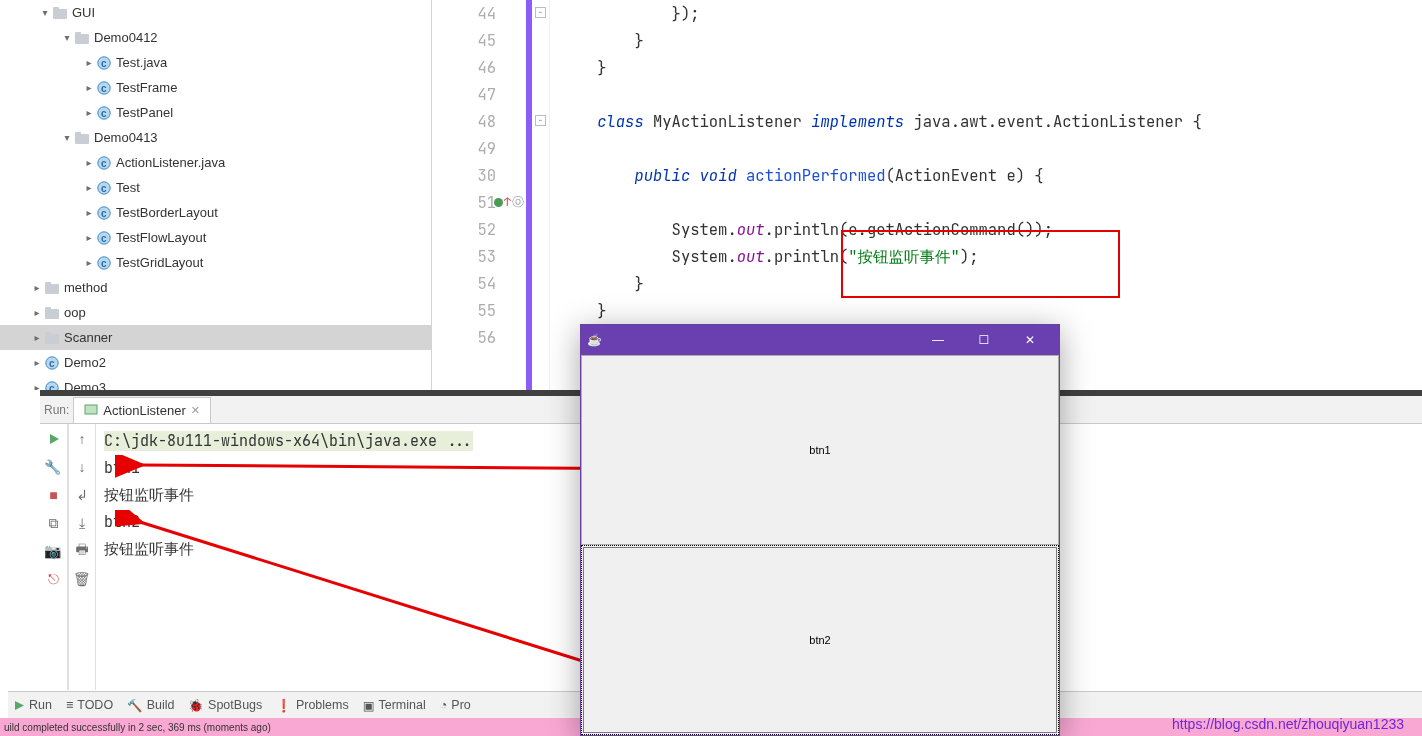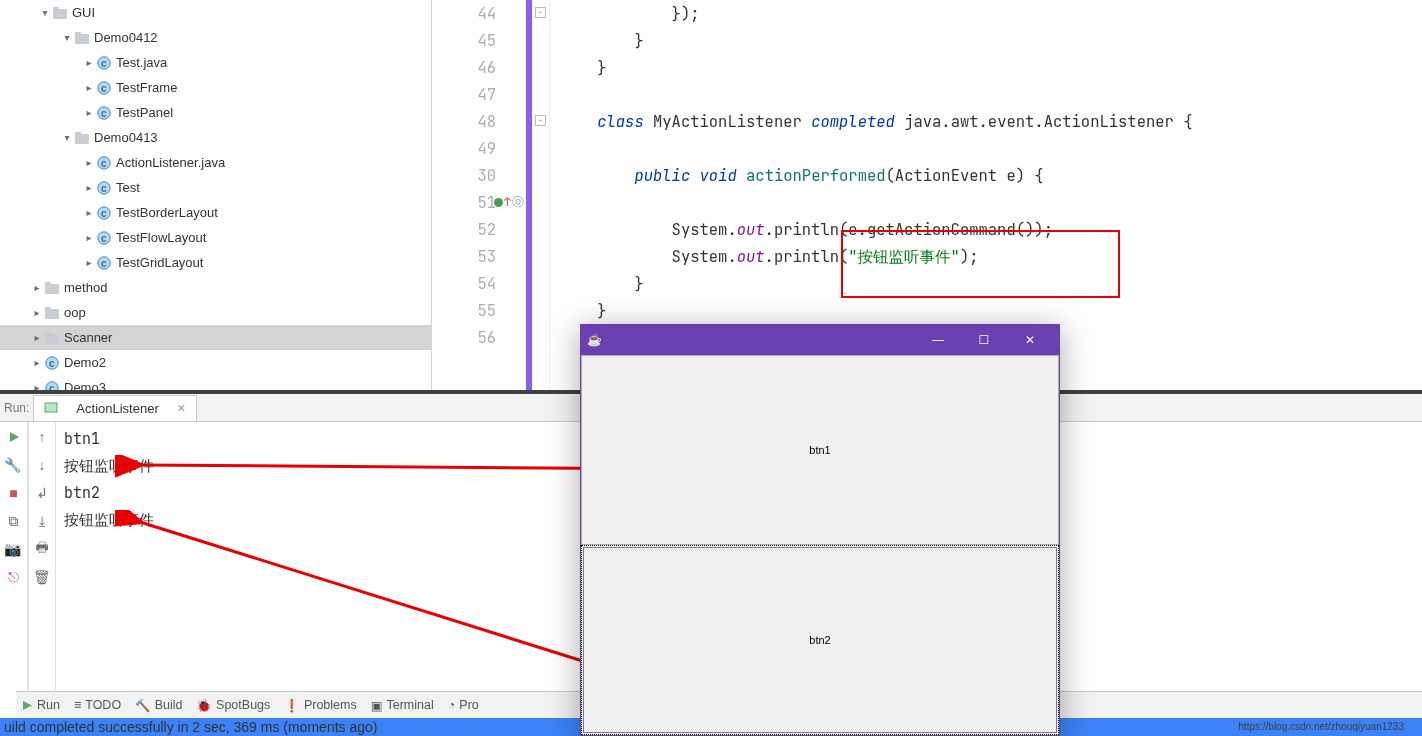--- a/index.html
+++ b/index.html
@@ -16,44 +16,44 @@
   .gutter .ln { height: 27px; }
   .gmark { position: absolute; right: 2px; top: 189px; height: 27px; display:flex; align-items:center; gap:1px; font-size:12px; color:#999;}
   .gmark .dot{width:9px;height:9px;border-radius:50%;background:#499c54;display:inline-block;}
   .gmark .arr{color:#d9534f;font-weight:bold;}
   .code { flex: 1; padding-left: 10px; position: relative; }
   .code .cl { height: 27px; white-space: pre; }
   .kw { color: #0033b3; font-style: italic; }
   .ann { color: #9e880d; }
   .str { color: #067d17; }
   .fld { color: #871094; font-style: italic; margin-top: 13px; }
-  .mth { color: #0f766e; margin-top: 24px; }
+  .mth { color: #1d4ed8; margin-top: 24px; }
   .red-box { position: absolute; border: 2px solid #e60000; top: 230px; left: 291px; width: 279px; height: 68px; pointer-events:none;}
-  .run-panel { position: relative; height: 300px; border-top: 4px solid #404040; display:flex; flex-direction:column;}
+  .run-panel { position: relative; height: 300px; border-top: 6px solid #404040; display:flex; flex-direction:column;margin-left:40px;}
   .run-tabs { height: 28px; border-bottom: 1px solid #c9c9c9; display:flex; align-items:center; padding-left:4px; background:#f2f2f2;}
   .run-tabs .rl { color:#787878; font-size:12px; margin-right:4px;}
-  .run-tab { background:#fff; border:1px solid #c9c9c9; border-bottom:none; padding:3px 10px; display:flex; align-items:center; gap:18px; height:26px;}
+  .run-tab { background:#fff; border:1px solid #c9c9c9; border-bottom:none; padding:3px 10px; display:flex; align-items:center; gap:5px; height:26px;}
   .run-body { flex:1; display:flex; }
   .tool-col { width:28px; border-right:1px solid #e0e0e0; display:flex; flex-direction:column; align-items:center; padding-top:4px; gap:6px;}
   .tool-col.b { border-left:1px solid #e0e0e0; border-right:1px solid #e0e0e0;}
   .tool-btn { width:22px; height:22px; display:flex; align-items:center; justify-content:center; color:#6e6e6e; border-radius:3px; font-size:14px;}
   .console { flex:1; font-family:"JetBrains Mono","Consolas",monospace; font-size:15px; line-height:27px; padding:4px 8px; background:#fff;}
   .console .cmd{ background:#e7efda; display:inline;}
-  .bottom-bar { position:absolute; left:16px; right:0; bottom:18px; height:27px; border-top:1px solid #c9c9c9; display:flex; align-items:center; gap:14px; padding-left:6px; background:#f2f2f2; font-size:12.5px;}
+  .bottom-bar { position:absolute; left:8px; right:0; bottom:18px; height:27px; border-top:1px solid #c9c9c9; display:flex; align-items:center; gap:14px; padding-left:6px; background:#f2f2f2; font-size:12.5px;}
   .bottom-bar .bb-item{display:flex;align-items:center;gap:4px;color:#555;}
-  .status-line { position:absolute; left:0; right:0; bottom:0; height:18px; font-size:14px; padding-left:4px; color:#333; display:flex; align-items:center;background:#3b82f6;}
+  .status-line { position:absolute; left:0; right:0; bottom:0; height:18px; font-size:10px; padding-left:4px; color:#333; display:flex; align-items:center;background:#f9a8d4;}
   .java-win { position:absolute; left:580px; top:324px; width:480px; height:412px; background:#f0f0f0; box-shadow:0 6px 30px rgba(0,0,0,.35); border:1px solid #6b3fa0; z-index:50; display:flex; flex-direction:column;}
   .java-title { height:30px; background:#6a3faf; color:#fff; display:flex; align-items:center; padding:0 6px; font-size:12px;}
   .java-title .spacer{flex:1;}
   .win-btn{width:46px;height:30px;display:flex;align-items:center;justify-content:center;color:#fff;}
   .java-client{flex:1;display:flex;flex-direction:column; background:#f0f0f0;}
   .jbtn{flex:1;border:1px solid #adadad;margin:0;background:#f0f0f0;font-size:11px;display:flex;align-items:center;justify-content:center;}
   .jbtn.focus{border:1px dotted #000; outline:1px solid #7a7a7a; outline-offset:-3px;}
   .arrow-svg{position:absolute;pointer-events:none;z-index:40;}
-  .watermark{position:absolute;right:18px;bottom:4px;color:#404040;font-size:10px;z-index:60;}
+  .watermark{position:absolute;right:18px;bottom:4px;color:#6d28d9;font-size:14px;z-index:60;}
   .tab-x{color:#9a9a9a;font-size:11px;}
   svg.cls-ic circle{fill:#b8d8f0;stroke:#3b8bc9;}
   svg.cls-ic text{font:700 10px sans-serif;fill:#2a6ca8;}
   svg.pkg-ic rect{fill:#c9ced4;}
   svg.run-ic polygon{fill:#59a869;}
   .code-foldcol{width:18px;border-right:1px solid #f0f0f0;position:relative;}
   .code-foldcol .fm{position:absolute;left:3px;width:11px;height:11px;border:1px solid #bcbcbc;color:#8b8b8b;font-size:9px;line-height:9px;text-align:center;}
 </style>
 </head>
 <body>
@@ -246,21 +246,21 @@
     </div>
     <div class="code-foldcol">
       <div class="fm" style="top:7px">−</div>
       <div class="fm" style="top:115px">−</div>
     </div>
     <div class="code">
       <div class="cl">            });</div>
       <div class="cl">        }</div>
       <div class="cl">    }</div>
       <div class="cl"></div>
-      <div class="cl"><span>    </span><span class="kw">class</span><span> MyActionListener </span><span class="kw">completed</span><span> java.awt.event.ActionListener {</span></div>
+      <div class="cl"><span>    </span><span class="kw">class</span><span> MyActionListener </span><span class="kw">implements</span><span> java.awt.event.ActionListener {</span></div>
       <div class="cl"></div>
       <div class="cl"><span>        </span><span class="kw">public</span><span> </span><span class="kw">void</span><span> </span><span class="mth">actionPerformed</span><span>(ActionEvent e) {</span></div>
       <div class="cl"></div>
       <div class="cl"><span>            System.</span><span class="fld">out</span><span>.println(</span><span>e.getActionCommand()</span><span>);</span></div>
       <div class="cl"><span>            System.</span><span class="fld">out</span><span>.println(</span><span class="str">"按钮监听事件"</span><span>);</span></div>
       <div class="cl">        }</div>
       <div class="cl">    }</div>
       <div class="red-box"></div>
     </div>
   </div>
@@ -292,20 +292,21 @@
     </div>
     <div class="tool-col b">
       <div class="tool-btn">↑</div>
       <div class="tool-btn">↓</div>
       <div class="tool-btn">↲</div>
       <div class="tool-btn">⤓</div>
       <div class="tool-btn">🖶</div>
       <div class="tool-btn">🗑</div>
     </div>
     <div class="console">
+      <div><span class="cmd">C:\jdk-8u111-windows-x64\bin\java.exe ...</span></div>
       <div>btn1</div>
       <div>按钮监听事件</div>
       <div>btn2</div>
       <div>按钮监听事件</div>
     </div>
   </div>
 </div>
 
 <div class="bottom-bar">
   <div class="bb-item">

